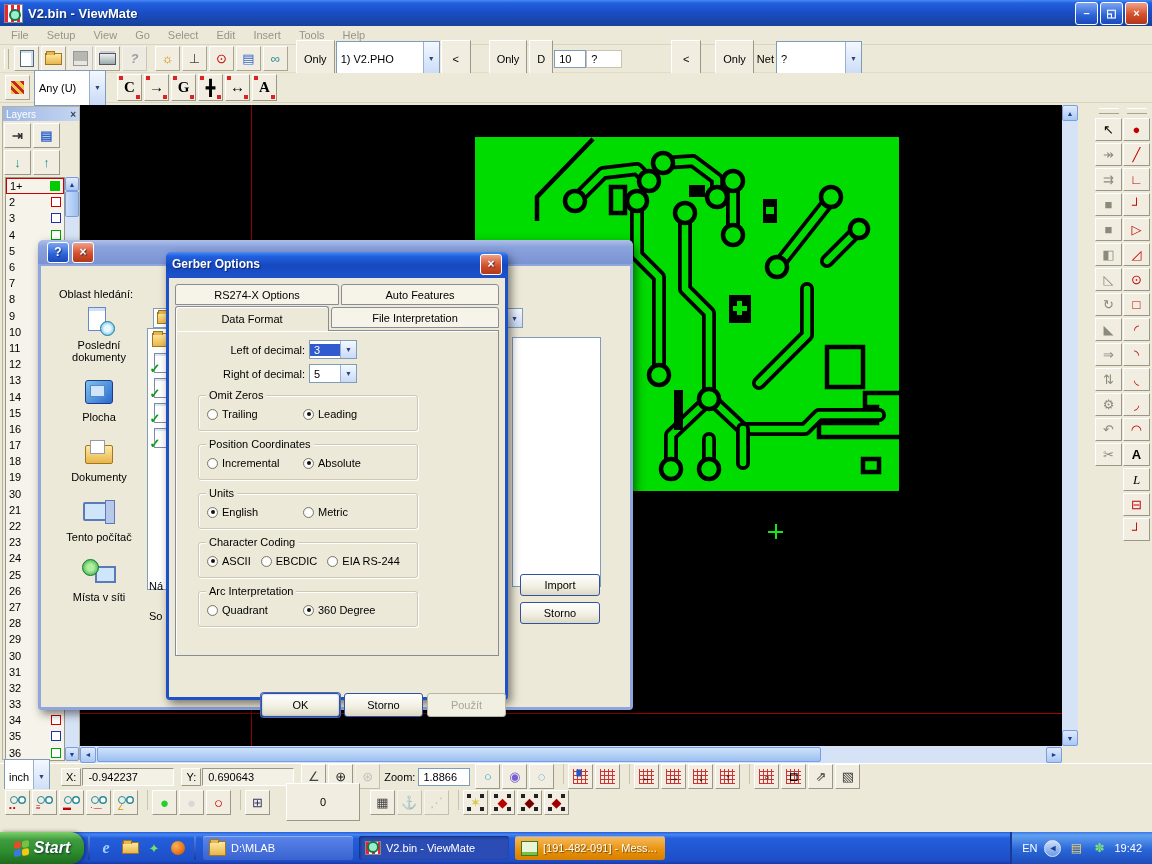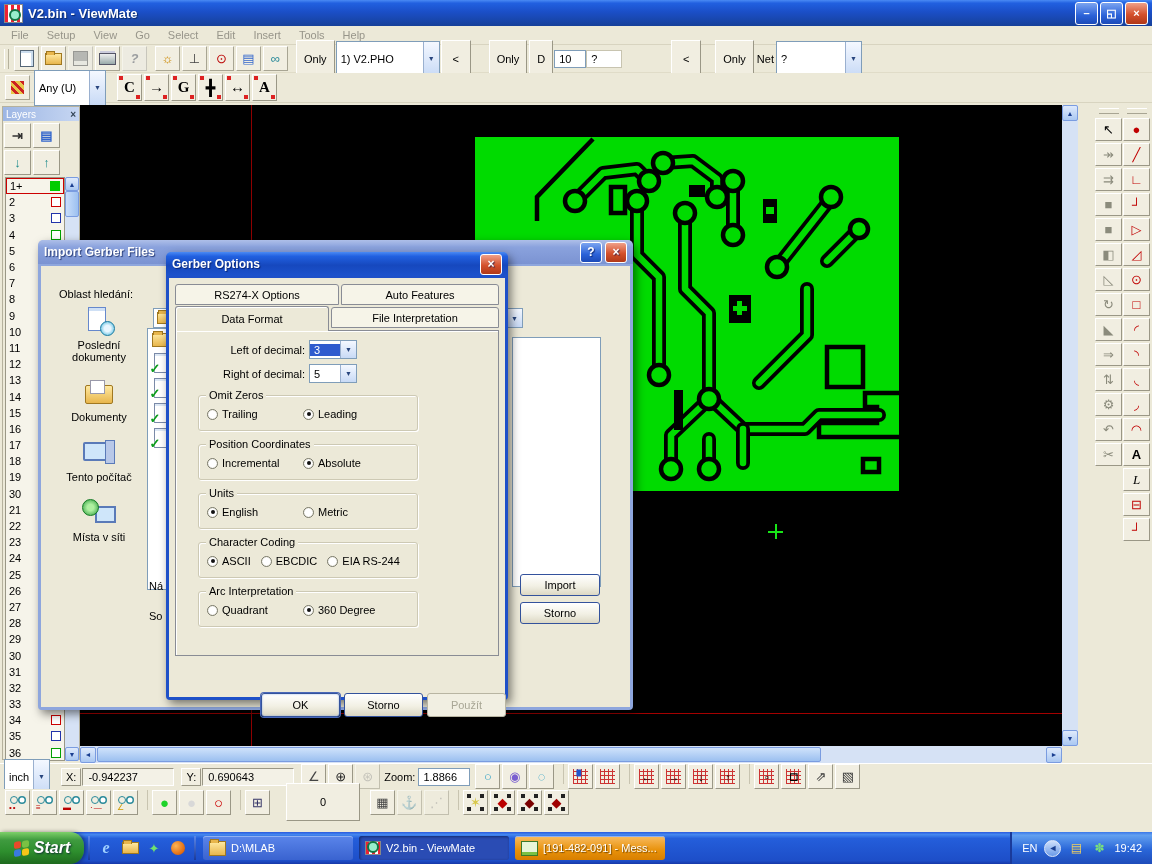--- a/index.html
+++ b/index.html
@@ -674,35 +674,38 @@
           <i style="color: rgb(122, 0, 0);">◆</i>
         </span>
         <span class="sbtn kpat">
           <i style="color: rgb(160, 0, 0);">◆</i>
         </span>
       </span>
   </div>
 
   <div id="importdlg" class="abs dlg">
     <div class="dtitle">
-      <span class="dttxt">Import Gerber Files</span>
       <span class="dhbtn">?</span>
       <span class="dxbtn">×</span>
     </div>
     <div class="dbody">
       <span class="abs" style="left:18px;top:22px">Oblast hledání:</span>
       <span class="abs combo" id="lookincombo">
           <span class="ic-folder"></span>
           <span style="flex:1"></span>
           <span class="cbtn">▼</span>
         </span>
       <div id="places">
           <div class="place">
             <span class="pic pic-recent"></span>
             <span class="plab">Poslední dokumenty</span>
+          </div>
+          <div class="place">
+            <span class="pic pic-desktop"></span>
+            <span class="plab">Plocha</span>
           </div>
           <div class="place">
             <span class="pic pic-documents"></span>
             <span class="plab">Dokumenty</span>
           </div>
           <div class="place">
             <span class="pic pic-computer"></span>
             <span class="plab">Tento počítač</span>
           </div>
           <div class="place">

